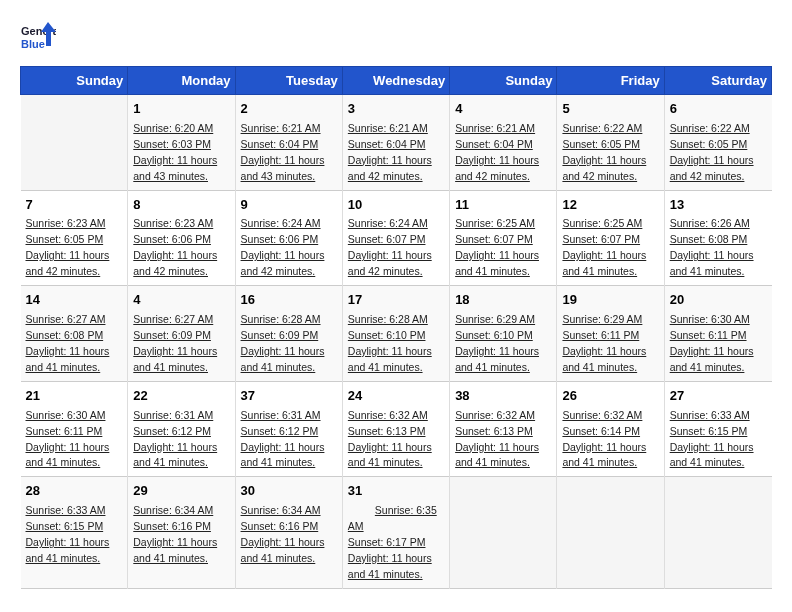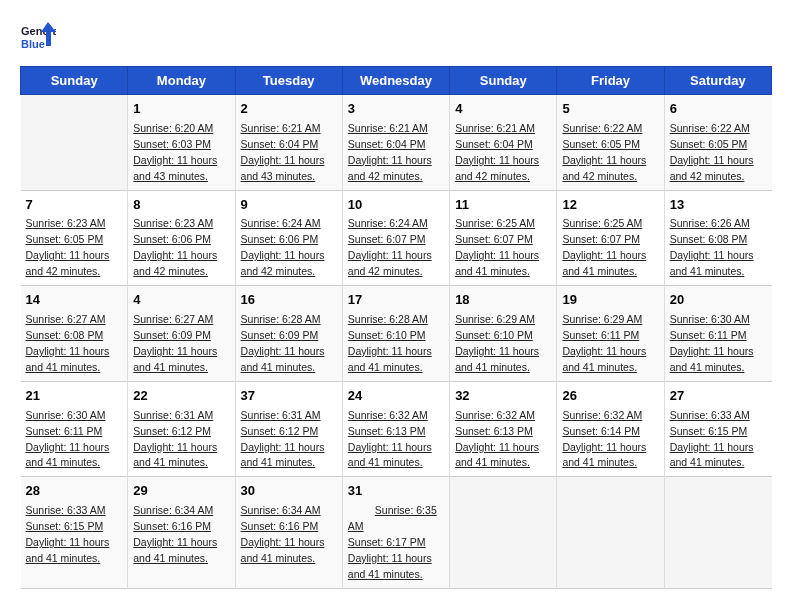--- a/index.html
+++ b/index.html
@@ -35,21 +35,21 @@
     }
     table {
       width: 100%;
       border-collapse: collapse;
       font-size: 11px;
     }
     thead tr th {
       background-color: #2255cc;
       color: #fff;
       padding: 6px 4px;
-      text-align: center;
+      text-align: right;
       font-size: 13px;
       font-weight: bold;
       border: 1px solid #1a44aa;
     }
     tbody tr {
       border-bottom: 1px solid #ccc;
     }
     tbody tr:nth-child(odd) {
       background: #f9f9f9;
     }
@@ -206,21 +206,21 @@
 Daylight: 11 hours
 and 41 minutes.</span></td>
         <td><span class="day-number">37</span><span class="day-info" style="white-space: pre-line;">Sunrise: 6:31 AM
 Sunset: 6:12 PM
 Daylight: 11 hours
 and 41 minutes.</span></td>
         <td><span class="day-number">24</span><span class="day-info" style="white-space: pre-line;">Sunrise: 6:32 AM
 Sunset: 6:13 PM
 Daylight: 11 hours
 and 41 minutes.</span></td>
-        <td><span class="day-number">32</span><span class="day-info" style="white-space: pre-line;">Sunrise: 6:32 AM
+        <td><span class="day-number">38</span><span class="day-info" style="white-space: pre-line;">Sunrise: 6:32 AM
 Sunset: 6:13 PM
 Daylight: 11 hours
 and 41 minutes.</span></td>
         <td><span class="day-number">26</span><span class="day-info" style="white-space: pre-line;">Sunrise: 6:32 AM
 Sunset: 6:14 PM
 Daylight: 11 hours
 and 41 minutes.</span></td>
         <td><span class="day-number">27</span><span class="day-info" style="white-space: pre-line;">Sunrise: 6:33 AM
 Sunset: 6:15 PM
 Daylight: 11 hours

